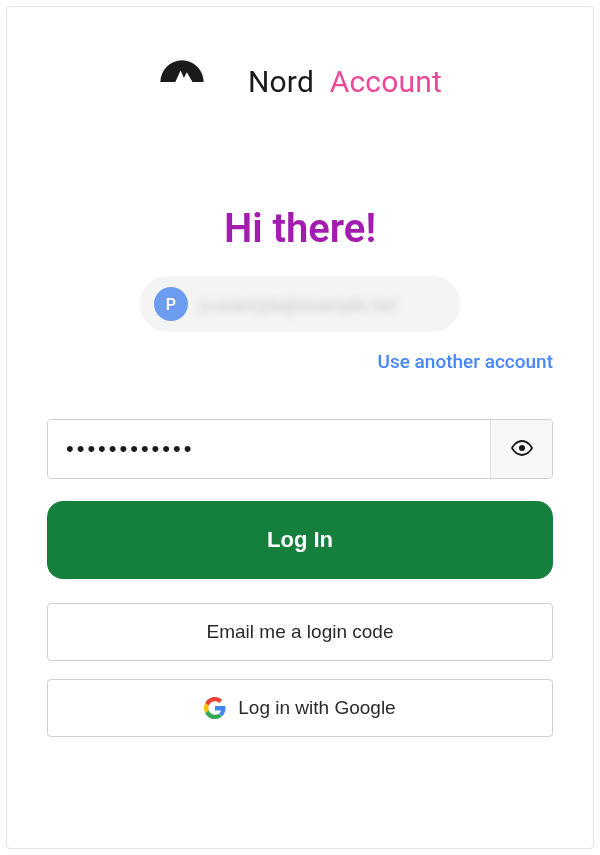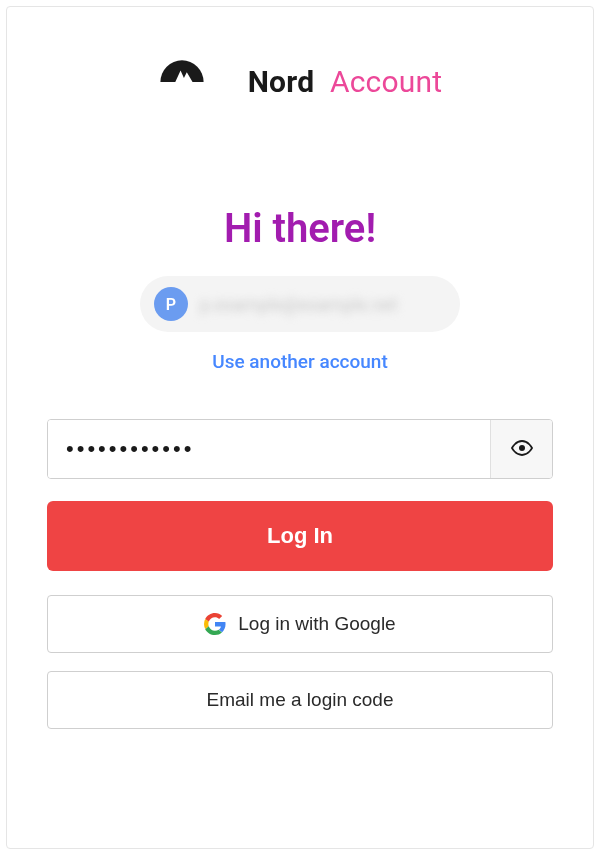--- a/index.html
+++ b/index.html
@@ -34,21 +34,21 @@
       width: 48px;
       height: 48px;
       display: inline-block;
     }
     .logo-text {
       font-size: 30px;
       font-weight: 400;
       letter-spacing: 0.2px;
     }
     .logo-text .brand {
-      font-weight: 700;
+      font-weight: 400;
       color: #1a1a1a;
       margin-left: 28px;
     }
     .logo-text .suffix {
       color: #ec4899;
       font-weight: 400;
       margin-left: 8px;
     }
     .greeting {
       text-align: center;
@@ -83,21 +83,21 @@
     }
     .account-email {
       color: #c8c8c8;
       font-size: 18px;
       filter: blur(4px);
       white-space: nowrap;
       overflow: hidden;
     }
     .link {
       display: block;
-      text-align: center;
+      text-align: right;
       color: #4687ff;
       font-size: 19px;
       font-weight: 500;
       text-decoration: none;
       cursor: pointer;
     }
     .use-another {
       margin-bottom: 46px;
     }
     .password-row {
@@ -122,24 +122,24 @@
       width: 62px;
       background: #f7f7f7;
       border: none;
       border-left: 1px solid #e0e0e0;
       display: flex;
       align-items: center;
       justify-content: center;
       cursor: pointer;
     }
     .login-btn {
-      height: 70px;
+      height: 78px;
       border: none;
-      border-radius: 6px;
-      background: #ef4444;
+      border-radius: 16px;
+      background: #15803d;
       color: #ffffff;
       font-size: 22px;
       font-weight: 600;
       cursor: pointer;
       margin-bottom: 24px;
     }
     .forgot {
       margin-bottom: 48px;
     }
     .alt-btn {
@@ -204,28 +204,28 @@
           <circle cx="12" cy="12" r="3" fill="#1a1a1a"></circle>
         </svg>
       </span>
     </button>
   </div>
 
   <button class="login-btn">Log In</button>
 
 
   <button class="alt-btn">
+    <span>Email me a login code</span>
+  </button>
+
+  <button class="alt-btn">
     <span class="google-icon">
       <svg viewBox="0 0 48 48" width="22" height="22">
         <path fill="#EA4335" d="M24 9.5c3.45 0 6.55 1.19 9 3.52l6.7-6.7C35.64 2.36 30.2 0 24 0 14.62 0 6.51 5.38 2.56 13.22l7.8 6.06C12.23 13.41 17.62 9.5 24 9.5z"></path>
         <path fill="#4285F4" d="M46.98 24.5c0-1.64-.15-3.22-.42-4.74H24v9.49h12.94c-.56 2.98-2.24 5.5-4.77 7.2l7.33 5.7C43.78 38.02 46.98 31.84 46.98 24.5z"></path>
         <path fill="#FBBC05" d="M10.36 28.72A14.48 14.48 0 0 1 9.5 24c0-1.64.3-3.22.86-4.72l-7.8-6.06A23.93 23.93 0 0 0 0 24c0 3.86.92 7.5 2.56 10.78l7.8-6.06z"></path>
         <path fill="#34A853" d="M24 48c6.2 0 11.4-2.05 15.2-5.55l-7.33-5.7c-2.03 1.37-4.64 2.18-7.87 2.18-6.38 0-11.77-3.91-13.64-9.78l-7.8 6.06C6.51 42.62 14.62 48 24 48z"></path>
       </svg>
     </span>
     <span>Log in with Google</span>
   </button>
 
-  <button class="alt-btn">
-    <span>Email me a login code</span>
-  </button>
-
 </div>
 
 </body></html>

